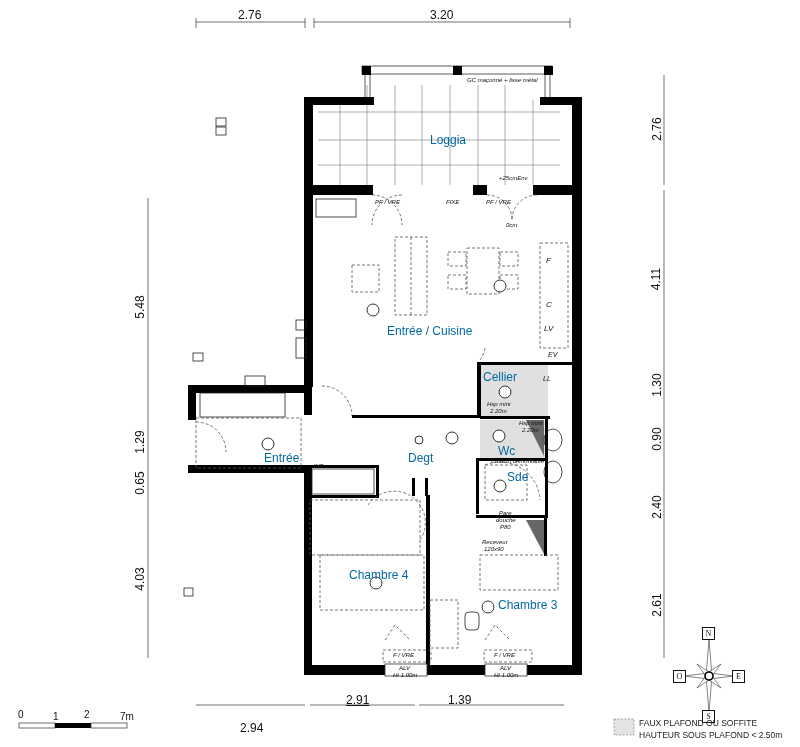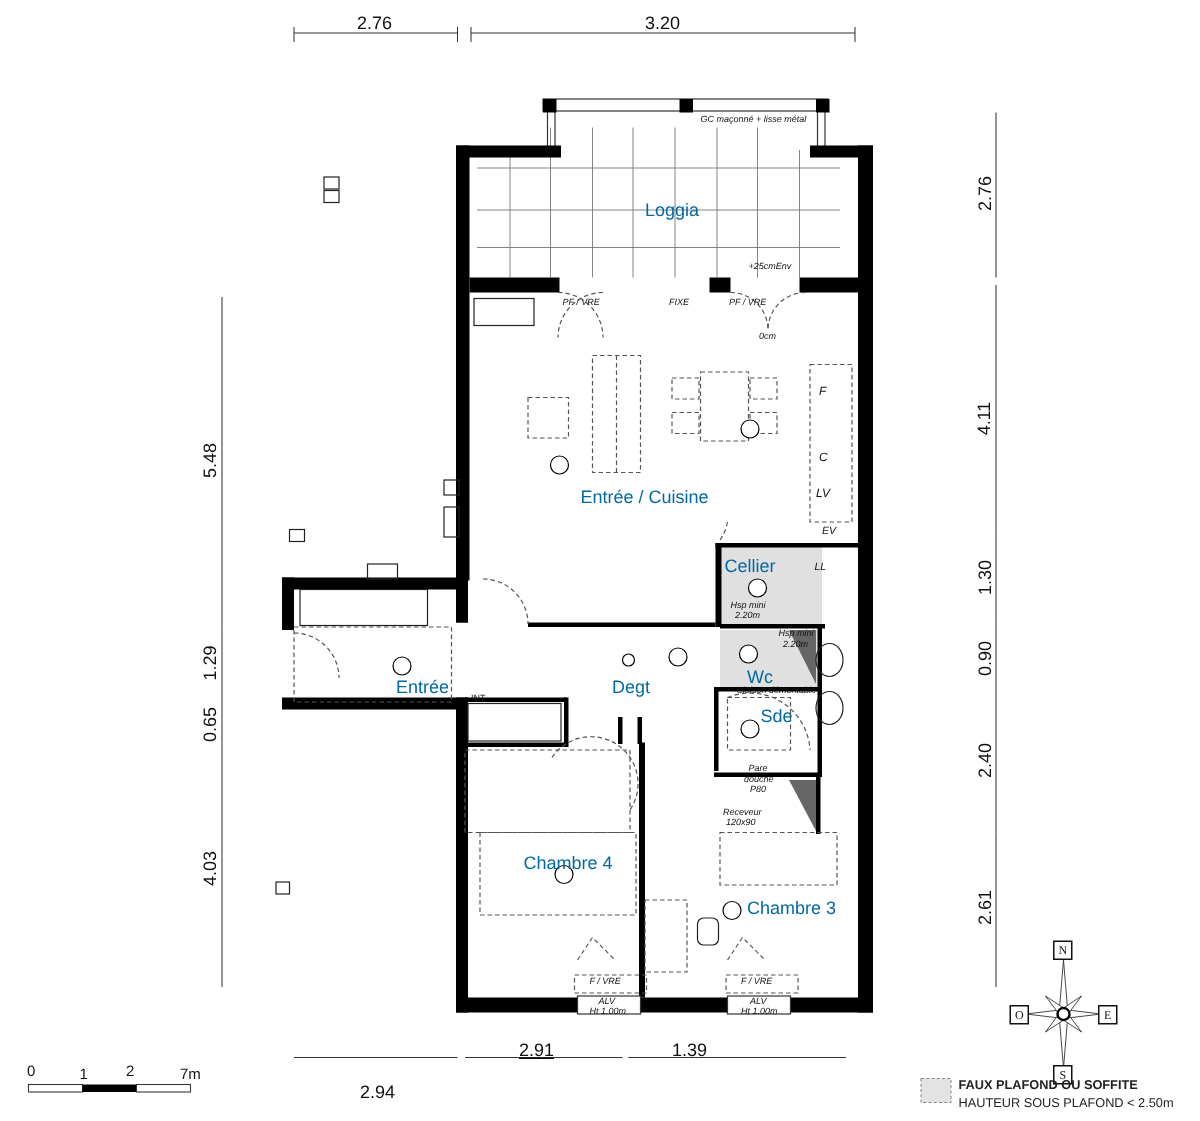--- a/index.html
+++ b/index.html
@@ -266,14 +266,14 @@
 <div class="scale-n" style="left:18px;top:709px;">0</div>
 <div class="scale-n" style="left:53px;top:711px;">1</div>
 <div class="scale-n" style="left:84px;top:709px;">2</div>
 <div class="scale-n" style="left:120px;top:711px;">7m</div>
 
 <div class="compass-l" style="left:702px;top:627px;">N</div>
 <div class="compass-l" style="left:702px;top:710px;">S</div>
 <div class="compass-l" style="left:732px;top:670px;">E</div>
 <div class="compass-l" style="left:673px;top:670px;">O</div>
 
-<div class="legend-text" style="left:639px;top:718px;font-weight:bold;">FAUX PLAFOND OU SOFFITE</div>
+<div class="legend-text" style="left:639px;top:718px;">FAUX PLAFOND OU SOFFITE</div>
 <div class="legend-text" style="left:639px;top:730px;">HAUTEUR SOUS PLAFOND &lt; 2.50m</div>
 
 </body></html>

